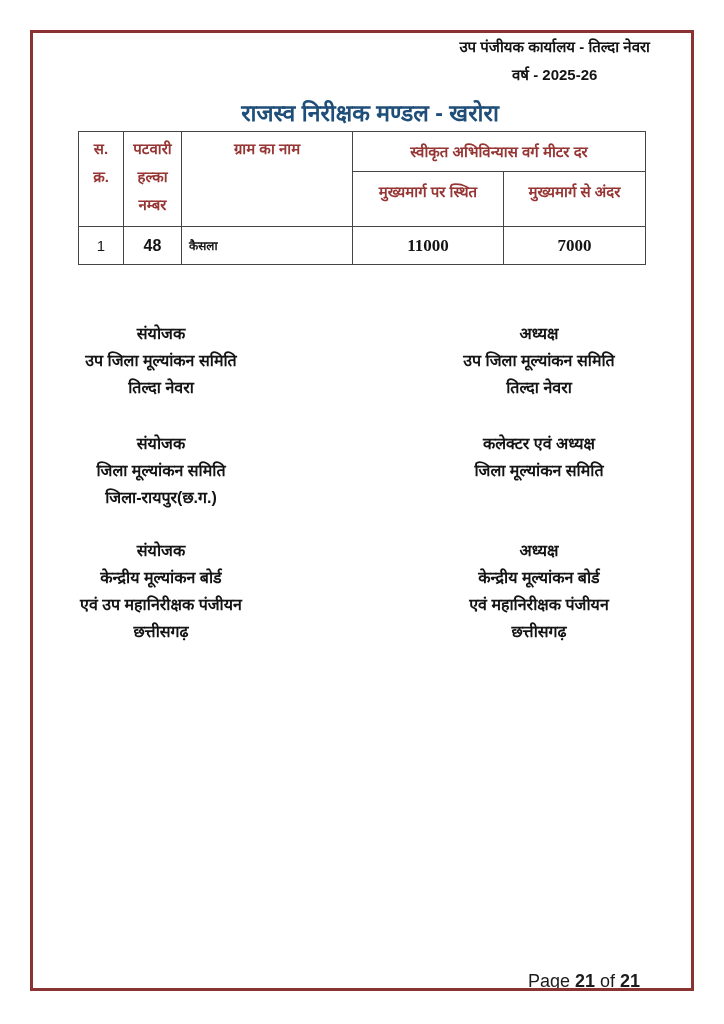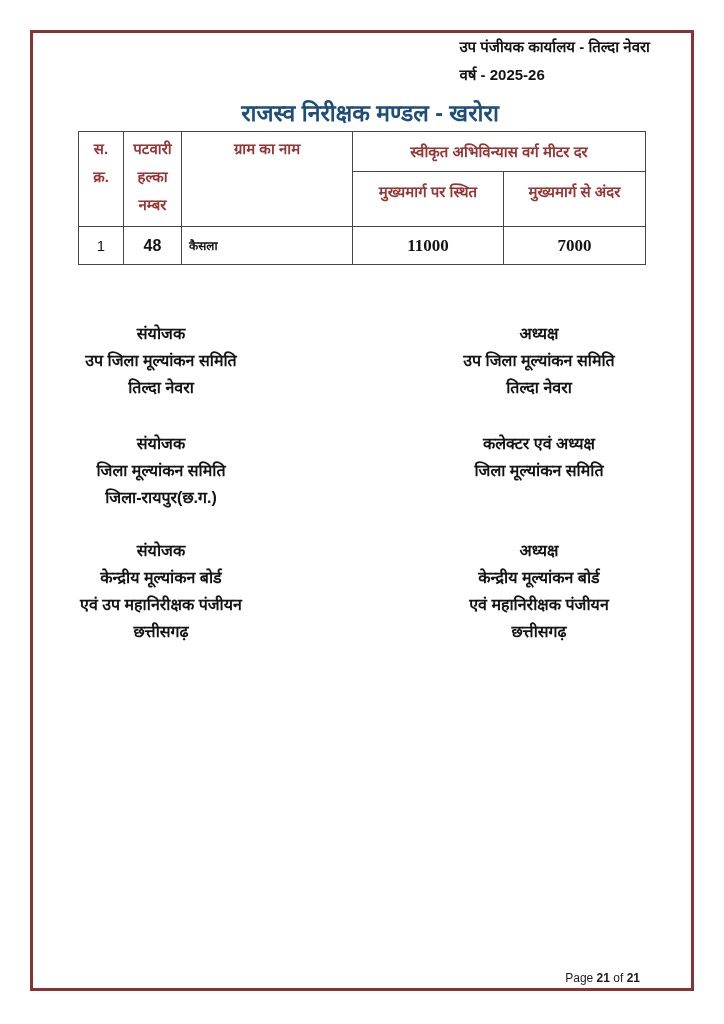--- a/index.html
+++ b/index.html
@@ -5,21 +5,21 @@
   html,body{margin:0;padding:0;background:#ffffff;}
   .page{
     position:relative;width:724px;height:1024px;background:#ffffff;overflow:hidden;
     font-family:"Liberation Sans","DejaVu Sans",sans-serif;color:#111111;
   }
   .frame{
     position:absolute;left:30px;top:30px;width:664px;height:961px;
     border:3px solid #8B3332;box-sizing:border-box;z-index:5;pointer-events:none;
   }
   .office-header{
-    position:absolute;top:33px;right:74px;text-align:left;
+    position:absolute;top:33px;right:74px;text-align:center;
     font-size:15px;font-weight:700;line-height:28px;color:#141414;z-index:2;
   }
   .doc-title{
     position:absolute;top:88px;left:0;width:100%;margin:8px;text-align:center;
     font-size:23px;font-weight:700;color:#1F4E79;z-index:2;
   }
   table.rate-table{
     position:absolute;left:78px;top:131px;width:567px;
     border-collapse:collapse;table-layout:fixed;z-index:2;
   }
@@ -39,21 +39,21 @@
     font-family:"Liberation Serif","DejaVu Serif",serif;}
   td.cell-rate{font-size:17px;font-weight:700;font-family:Liberation Serif, serif;}
   .sig-block{position:absolute;text-align:center;z-index:2;}
   .sig-block div{font-size:16px;line-height:27px;font-weight:600;color:#141414;}
   .sig-left{left:55px;width:212px;}
   .sig-right{left:427px;width:224px;}
   .sig-row1{top:320px;}
   .sig-row2{top:430px;}
   .sig-row3{top:537px;}
   .footer{
-    position:absolute;top:971px;right:84px;font-size:12px;color:#1c1c1c;z-index:1;
+    position:absolute;top:971px;right:84px;font-size:18px;color:#1c1c1c;z-index:1;
   }
   .footer .b{font-weight:700;}
 </style>
 </head>
 <body>
 
 <div class="page">
 
   <div class="frame"></div>
 

